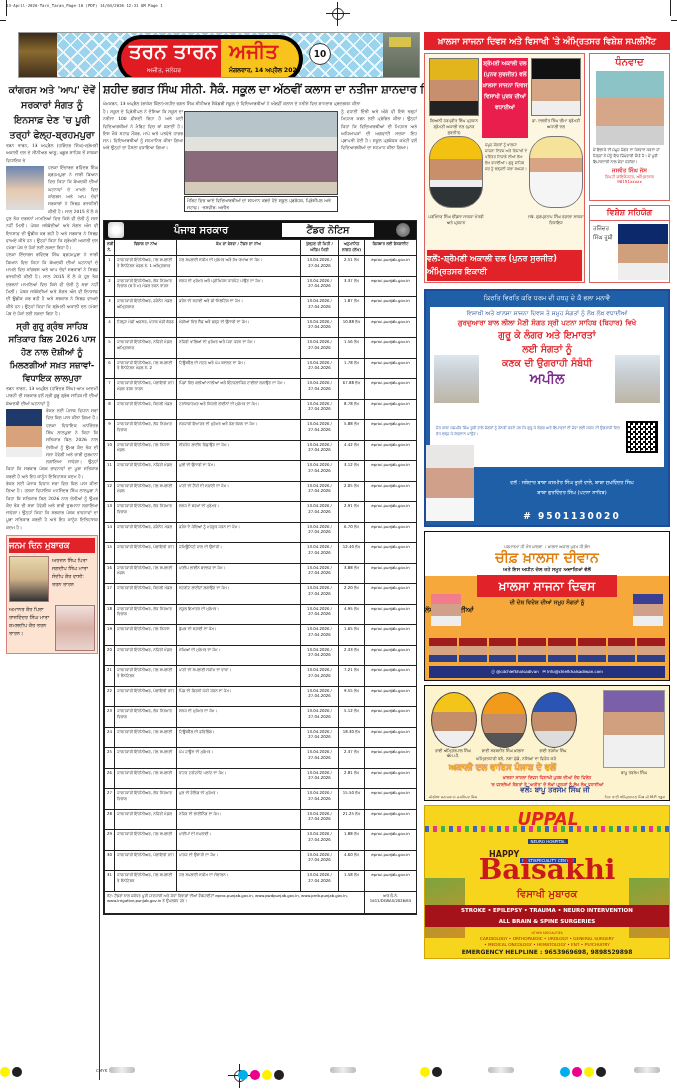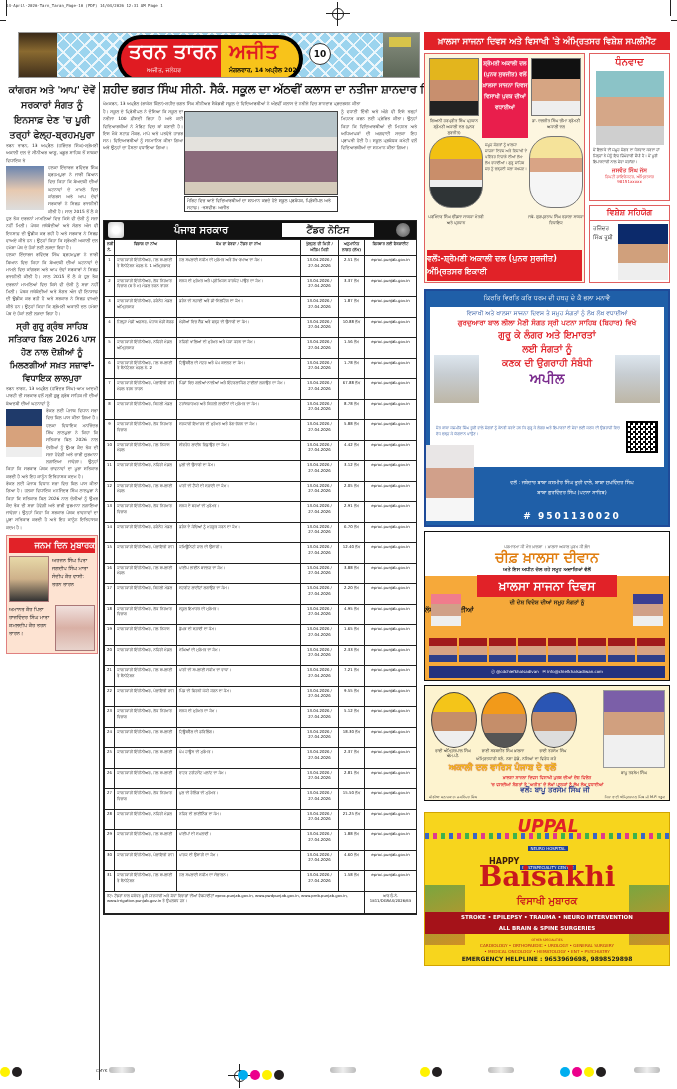--- a/index.html
+++ b/index.html
@@ -28,21 +28,21 @@
 .mast .pageno{position:absolute;left:290px;top:10px;width:22px;height:22px;border-radius:50%;background:#fff;border:1px solid #333;font-size:9px;text-align:center;line-height:20px;font-weight:bold}
 
 
 .leftcol{position:absolute;left:6px;top:82px;width:92px;height:998px}
 .head-l{font-family:"DejaVu Serif",serif;font-size:9.5px;line-height:15px;text-align:center;font-weight:bold;color:#111}
 .txt{font-size:4.4px;line-height:7.3px;color:#222;text-align:justify}
 .thumb{float:left;margin:2px 4px 2px 0;width:38px;height:44px;background:linear-gradient(#6a85b0,#e7c9b0 55%,#ddd)}
 .thumb.b{width:36px;height:48px;background:linear-gradient(#1f3a6a 0 35%,#d7a27c 35% 80%,#eee 80%)}
 .vrule{position:absolute;left:99px;top:82px;width:1px;height:998px;background:#333}
 .bday{margin-top:4px;border:1px solid #e08080;background:#fde3d2;padding:2px}
-.bday .bh{background:#e12228;color:#fff;font-size:8.5px;text-align:right;font-weight:bold;padding:2px 0}
+.bday .bh{background:#e12228;color:#fff;font-size:8.5px;text-align:left;font-weight:bold;padding:2px 0}
 .bday .row{display:flex;gap:3px;margin-top:3px}
 .bday .ph{width:40px;height:46px;background:linear-gradient(#e7d9a8,#ceb18a 50%,#333);border:1px solid #a77}
 .bday .ph2{background:linear-gradient(#f0e0dd,#d9b0a5 50%,#e8d3cc)}
 .bday .bt{font-size:5px;line-height:8px;color:#222;flex:1}
 
 
 .center{position:absolute;left:103px;top:82px;width:314px}
 .headline{font-family:"DejaVu Serif",serif;font-size:11.5px;font-weight:bold;line-height:15px;white-space:nowrap;letter-spacing:-.2px;text-align:center}
 .story{position:relative;height:118px;margin-top:3px}
 .story .c1{position:absolute;left:0;top:0;width:80px}
@@ -116,21 +116,21 @@
 .akali .c{position:absolute;border-radius:50%;width:46px;height:56px;top:6px;border:1px solid #444}
 .akali .bp{position:absolute;right:4px;top:4px;width:62px;height:78px;background:linear-gradient(#7b5fa8 0 28%,#d1a07f 28% 58%,#f0f0f0 58%);border:1px solid #999}
 .akali .bl{position:absolute;right:4px;top:84px;width:62px;font-size:4px;text-align:center}
 .akali .n{position:absolute;top:62px;font-size:4px;width:48px;text-align:center}
 .akali .party{position:absolute;left:24px;top:76px;font-size:8.5px;font-weight:bold;color:#f7c21b;text-shadow:0 0 1px #a00}
 .akali .l1{position:absolute;left:6px;top:70px;width:170px;font-size:4.2px;text-align:center;color:#222}
 .akali .l2{position:absolute;left:4px;top:88px;width:236px;font-size:4.4px;text-align:center;color:#e12228;font-weight:bold;line-height:7px}
 .akali .vl{position:absolute;left:12px;top:100px;width:236px;font-size:7px;color:#1a2e8a;font-weight:bold;text-align:center}
 .akali .ft{position:absolute;left:4px;top:109px;width:236px;font-size:3.6px;color:#222;display:flex;justify-content:space-between}
 
-.uppal{margin-top:11px;height:154px;background:#f7d51d;position:relative;overflow:hidden;border:1px solid #d2a400}
+.uppal{margin-top:4px;height:154px;background:#f7d51d;position:relative;overflow:hidden;border:1px solid #d2a400}
 .uppal .logo{position:absolute;left:68px;top:4px;width:110px;height:30px;text-align:center}
 .uppal .logo .u{font-size:17px;font-weight:bold;color:#e12228;font-style:italic;line-height:18px}
 .uppal .logo .s{font-size:4px;background:#1f3f96;color:#fff;display:inline-block;padding:0 2px}
 .uppal .happy{position:absolute;left:64px;top:44px;font-size:8px;color:#3a1b10;font-weight:bold}
 .uppal .bai{position:absolute;left:0;right:0;top:48px;font-size:28px;font-weight:bold;color:#c9191d;text-align:center;font-family:"DejaVu Serif",serif;line-height:32px}
 .uppal .pb{position:absolute;left:0;right:0;top:82px;font-size:10px;font-weight:bold;color:#c9191d;text-align:center}
 .uppal .band{position:absolute;left:0;right:0;top:99px;height:22px;background:#a51219;color:#fff;text-align:center;font-size:5.5px;font-weight:bold;line-height:11px}
 .uppal .sp{position:absolute;left:0;right:0;top:124px;text-align:center;font-size:4.2px;color:#b11b1b;line-height:6px}
 .uppal .em{position:absolute;left:0;right:0;top:142px;text-align:center;font-size:6px;font-weight:bold;color:#222}
 .uppal .wheat{position:absolute;bottom:20px;width:40px;height:60px;background:linear-gradient(160deg,#7aa63f,#d18f24)}

